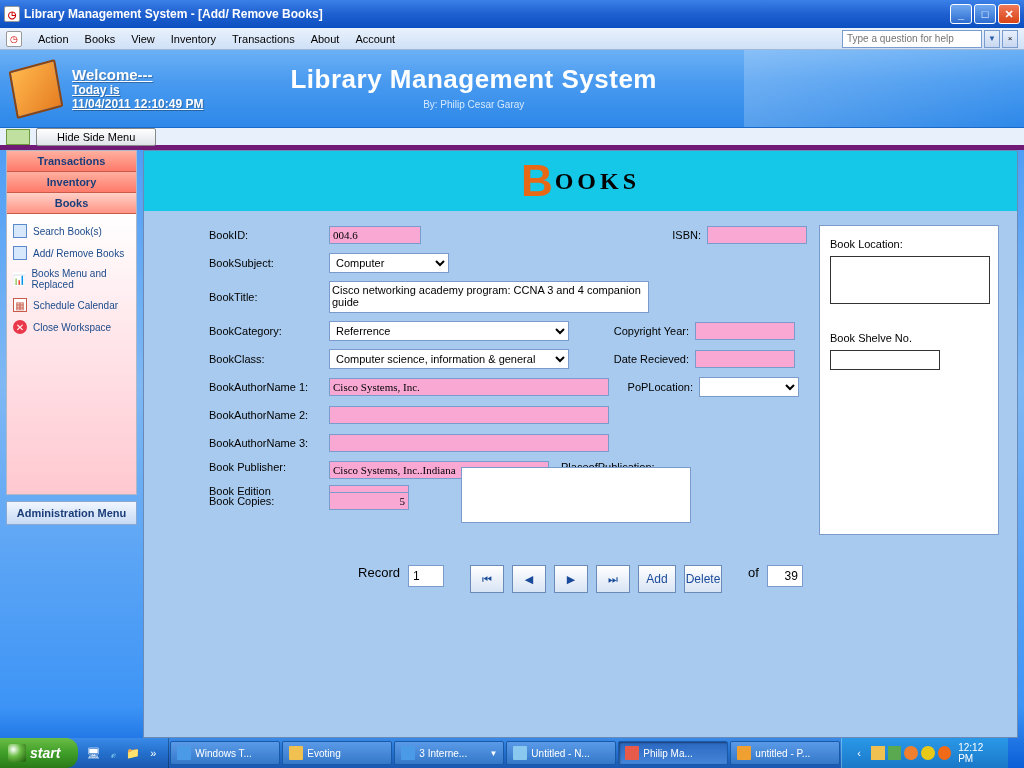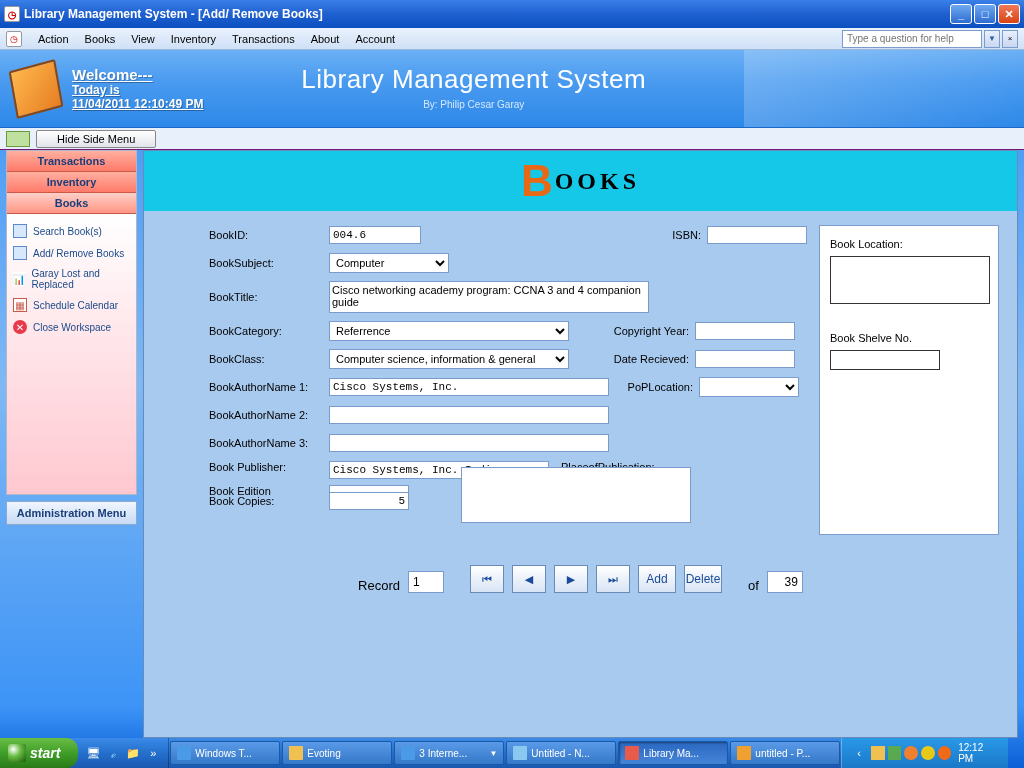--- a/index.html
+++ b/index.html
@@ -130,39 +130,39 @@
 }
 .welcome-block .welcome { font-size: 15px; }
 .banner-center {
   flex: 1;
   text-align: center;
   padding-top: 14px;
 }
 .banner-title {
   font-size: 26px;
   color: #fff;
-  font-weight: normal;
+  font-weight: bold;
   font-family: Arial, sans-serif;
   letter-spacing: 0.5px;
 }
 .banner-by {
   font-size: 10px;
   color: #d4e8ff;
   margin-top: 4px;
 }
 .banner-right-edge {
   width: 280px;
   background: linear-gradient(to right, rgba(255,255,255,0.2), rgba(160,200,245,0));
 }
 .toggle-bar {
   height: 22px;
   background: #e8f0fc;
   display: flex;
   align-items: center;
-  border-bottom: 1px solid #701a75;
+  border-bottom: 5px solid #701a75;
   padding-left: 6px;
 }
 .green-sq {
   width: 24px; height: 16px;
   background: #c0e0a0;
   border: 1px solid #6a9a3a;
   margin-right: 6px;
 }
 .hide-btn {
   padding: 2px 20px;
@@ -285,25 +285,25 @@
   color: #000;
 }
 .form-row .col2-label {
   width: 100px;
   text-align: right;
   margin-right: 6px;
   margin-left: 20px;
 }
 .inp {
   border: 1px solid #7a9ccc;
-  background: #ffffff;
+  background: #f9a8d4;
   height: 18px;
   padding: 1px 3px;
   font-size: 11px;
-  font-family: Liberation Mono, monospace;
+  font-family: Liberation Serif, serif;
 }
 .sel {
   border: 1px solid #7a9ccc;
   background: #fff;
   height: 20px;
   font-size: 11px;
   font-family: Tahoma, sans-serif;
   padding: 0 2px;
 }
 .txtarea {
@@ -330,21 +330,21 @@
 .frp-box {
   border: 1px solid #333;
   background: #fff;
   height: 48px;
   width: 160px;
   margin-bottom: 12px;
 }
 .frp-box.small { height: 20px; width: 110px; }
 .nav-bar {
   display: flex;
-  align-items: flex-end;
+  align-items: flex-start;
   justify-content: center;
   padding: 16px 0;
   gap: 8px;
 }
 .nav-bar .rec-label { font-size: 13px; }
 .rec-inp {
   width: 36px; height: 22px;
   border: 1px solid #7a9ccc;
   background:#fff;
   text-align: left;
@@ -506,21 +506,21 @@
         <div class="side-item">
           <span class="si-icon si-box"></span>
           <span>Search Book(s)</span>
         </div>
         <div class="side-item">
           <span class="si-icon si-box"></span>
           <span>Add/ Remove Books</span>
         </div>
         <div class="side-item">
           <span class="si-icon si-chart">📊</span>
-          <span>Garay Lost and Replaced</span>
+          <span>Books Menu and Replaced</span>
         </div>
         <div class="side-item">
           <span class="si-icon si-cal">▦</span>
           <span>Schedule Calendar</span>
         </div>
         <div class="side-item">
           <span class="si-icon si-close">✕</span>
           <span>Close Workspace</span>
         </div>
       </div>
@@ -650,21 +650,21 @@
       <span class="tb-ico" style="background:#4a9ae8"></span>
       <span>3 Interne...</span>
       <span style="margin-left:auto;font-size:8px">▼</span>
     </div>
   <div class="task-btn">
       <span class="tb-ico" style="background:#8ac8f0"></span>
       <span>Untitled - N...</span>
     </div>
   <div class="task-btn active">
       <span class="tb-ico" style="background:#e85a4a"></span>
-      <span>Library Ma...</span>
+      <span>Philip Ma...</span>
     </div>
   <div class="task-btn">
       <span class="tb-ico" style="background:#f0a030"></span>
       <span>untitled - P...</span>
     </div>
   <div class="tray">
     <span class="ql-ico" style="color:#fff">‹</span>
     <span class="tray-ico" style="background:#f0c050"></span>
     <span class="tray-ico" style="background:#5aa850"></span>
     <span class="tray-ico" style="background:#f08030;border-radius:50%"></span>

